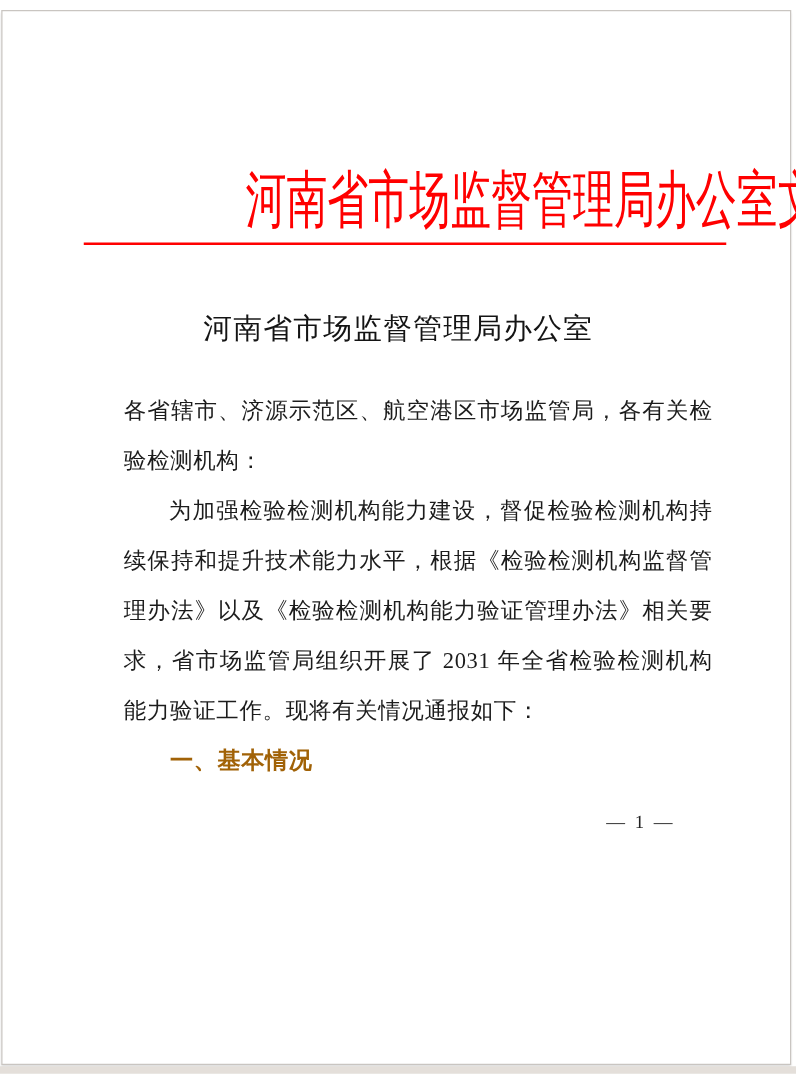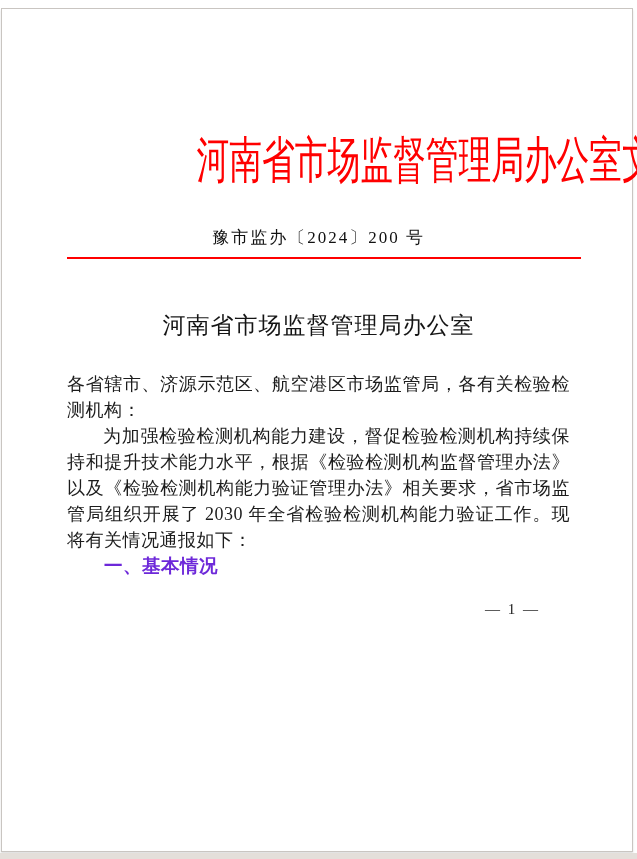--- a/index.html
+++ b/index.html
@@ -66,33 +66,34 @@
     line-height: 37px;
     font-weight: 400;
     color: #141414;
     letter-spacing: 1px;
   }
   .doc-title .tline { display: block; }
   
   .body-text {
     margin-top: 27px;
     font-size: 18px;
-    line-height: 26px;
+    line-height: 40px;
     text-align: justify;
     letter-spacing: 0.5px;
     color: #1c1c1c;
+    margin-left: 32px;
   }
   .body-text p { margin: 0; }
   .indent { text-indent: 2em; }
   .heading {
     font-family: "Liberation Sans", "DejaVu Sans", sans-serif;
     font-weight: 700;
     font-size: 18.5px;
     text-indent: 2em;
-    color: #6d28d9;
+    color: #a16207;
   }
   
   .page-number {
     margin-top: 20px;
     text-align: right;
     padding-right: 30px;
     font-size: 15px;
     line-height: 20px;
     letter-spacing: 2px;
     color: #222222;
@@ -100,31 +101,30 @@
 </style>
 </head>
 <body>
 
 <div class="page">
 
   <div class="banner">
     <span class="banner-inner">河南省市场监督管理局办公室文件</span>
   </div>
 
-  <div class="doc-number">豫市监办〔2024〕200 号</div>
 
   <div class="red-rule"></div>
 
   <h1 class="doc-title">
     <span class="tline">河南省市场监督管理局办公室</span>
   </h1>
 
   <div class="body-text">
     <p class="salutation">各省辖市、济源示范区、航空港区市场监管局，各有关检验检测机构：</p>
-    <p class="indent">为加强检验检测机构能力建设，督促检验检测机构持续保持和提升技术能力水平，根据《检验检测机构监督管理办法》以及《检验检测机构能力验证管理办法》相关要求，省市场监管局组织开展了 2030 年全省检验检测机构能力验证工作。现将有关情况通报如下：</p>
+    <p class="indent">为加强检验检测机构能力建设，督促检验检测机构持续保持和提升技术能力水平，根据《检验检测机构监督管理办法》以及《检验检测机构能力验证管理办法》相关要求，省市场监管局组织开展了 2031 年全省检验检测机构能力验证工作。现将有关情况通报如下：</p>
     <p class="heading">一、基本情况</p>
   </div>
 
   <div class="page-number">— 1 —</div>
 
 </div>
 
 <div class="viewer-strip"></div>
 
 </body></html>

